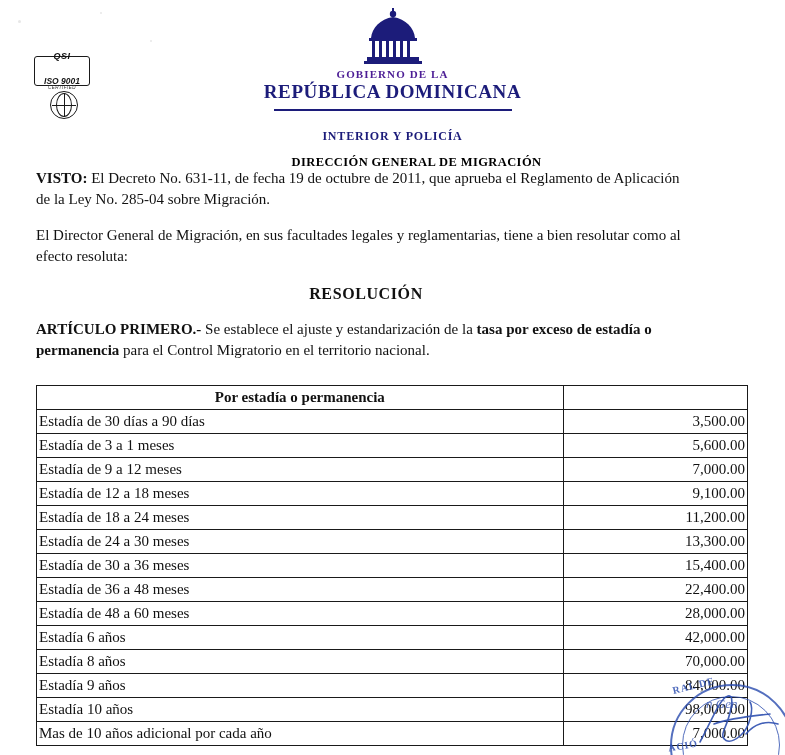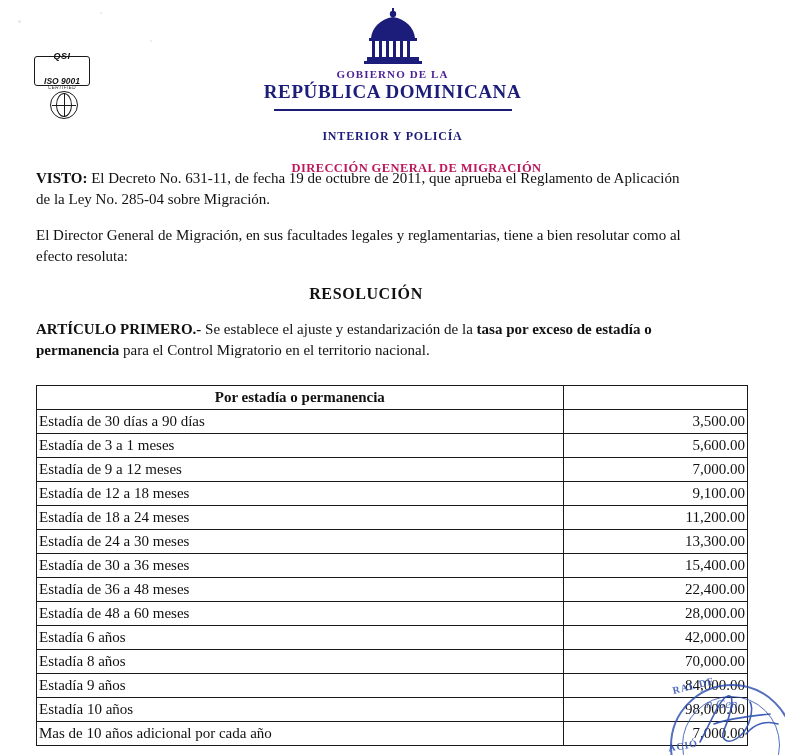--- a/index.html
+++ b/index.html
@@ -143,22 +143,22 @@
     font-weight: bold;
     letter-spacing: 0.8px;
     color: #1c1c7a;
     margin-top: 18px;
   }
   .header-dgm {
     font-family: "Liberation Serif", serif;
     font-size: 12.5px;
     font-weight: bold;
     letter-spacing: 0.4px;
-    color: #be185d;
-    margin-top: 17px;
+    color: #000000;
+    margin-top: 11px;
     padding-left: 48px;
   }
 
   
   .body-text {
     position: absolute;
     left: 36px;
     top: 168px;
     width: 660px;
   }

